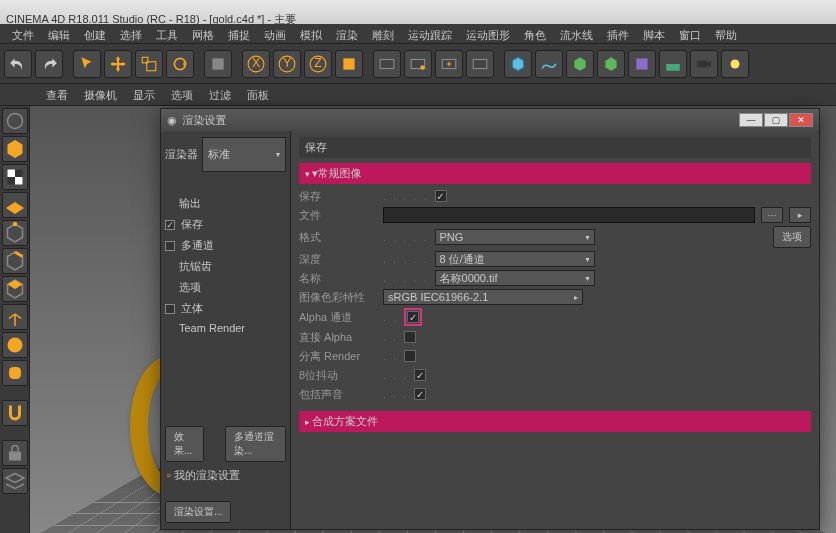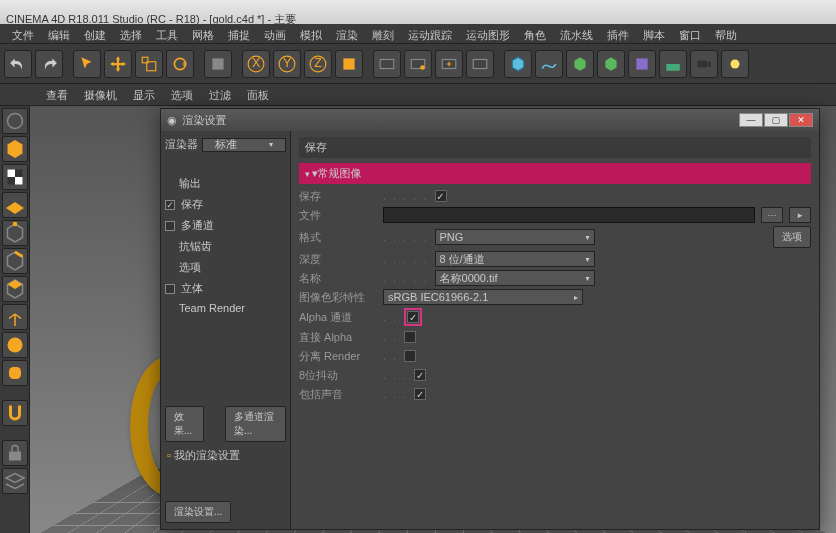--- a/index.html
+++ b/index.html
@@ -21,21 +21,21 @@
 .gridfloor{position:absolute;bottom:0;left:0;right:0;height:200px;background:repeating-linear-gradient(90deg,transparent 0,transparent 28px,#999 28px,#999 29px),repeating-linear-gradient(0deg,transparent 0,transparent 28px,#999 28px,#999 29px),linear-gradient(#5a5a5a,#6a6a6a);transform:perspective(400px) rotateX(60deg);transform-origin:bottom}
 .ring{position:absolute;left:100px;top:250px;width:80px;height:140px;border-radius:50%;border:18px solid #b8860b;background:transparent;box-shadow:inset -4px -4px 8px rgba(0,0,0,.5),2px 2px 6px rgba(0,0,0,.4)}
 .dialog{position:absolute;left:160px;top:108px;width:660px;height:422px;background:#464646;border:1px solid #222;box-shadow:0 4px 20px rgba(0,0,0,.5)}
 .dtitle{height:22px;background:linear-gradient(#5a5a5a,#484848);display:flex;align-items:center;padding:0 6px;gap:6px}
 .dtitle .wbtns{margin-left:auto;display:flex;gap:1px}
 .wbtn{width:24px;height:14px;background:#ddd;border:1px solid #888;display:flex;align-items:center;justify-content:center;font-size:9px;color:#333;cursor:pointer}
 .wbtn.close{background:#d9534f;color:#fff}
 .dbody{display:flex;height:calc(100% - 22px)}
 .dleft{width:130px;background:#3e3e3e;border-right:1px solid #222;padding:6px 4px;display:flex;flex-direction:column;gap:2px}
 .rendsel{display:flex;align-items:center;gap:4px;margin-bottom:20px}
-.rendsel .dd{flex:1;background:#555;border:1px solid #222;height:14px;padding:2px 12px;cursor:pointer;display:flex;align-items:center;justify-content:space-between}
+.rendsel .dd{flex:1;background:#555;border:1px solid #222;height:35px;padding:2px 5px;cursor:pointer;display:flex;align-items:center;justify-content:space-between}
 .tree-item{display:flex;align-items:center;gap:4px;padding:2px 2px 2px 14px;cursor:pointer}
 .tree-item.sel{color:#f5a623}
 .chk{width:10px;height:10px;border:1px solid #888;background:#333;display:inline-block}
 .chk.on::after{content:"✓";font-size:9px;line-height:8px;display:block;text-align:center}
 .spacer{flex:1}
 .btnrow{display:flex;gap:21px;margin-top:6px}
 .btn{background:#555;border:1px solid #222;padding:3px 8px;border-radius:2px;cursor:pointer;font-size:10px}
 .link{color:#e8a33d;cursor:pointer;padding:4px 2px}
 .dright{flex:1;background:#444;padding:6px 8px;display:flex;flex-direction:column;gap:1px;position:relative}
 .sectitle{background:#3a3a3a;padding:3px 6px;margin-bottom:4px}
@@ -433,15 +433,16 @@
           <div class="chkbox on"></div>
         </div>
 
       <div class="row">
           <span class="lbl">包括声音</span>
           <span class="dots">. . .</span>
           <div class="chkbox on"></div>
         </div>
 
       <div style="height:6px"></div>
+      <div class="collapse closed">合成方案文件</div>
     </div>
   </div>
 </div>
 
 </body></html>

